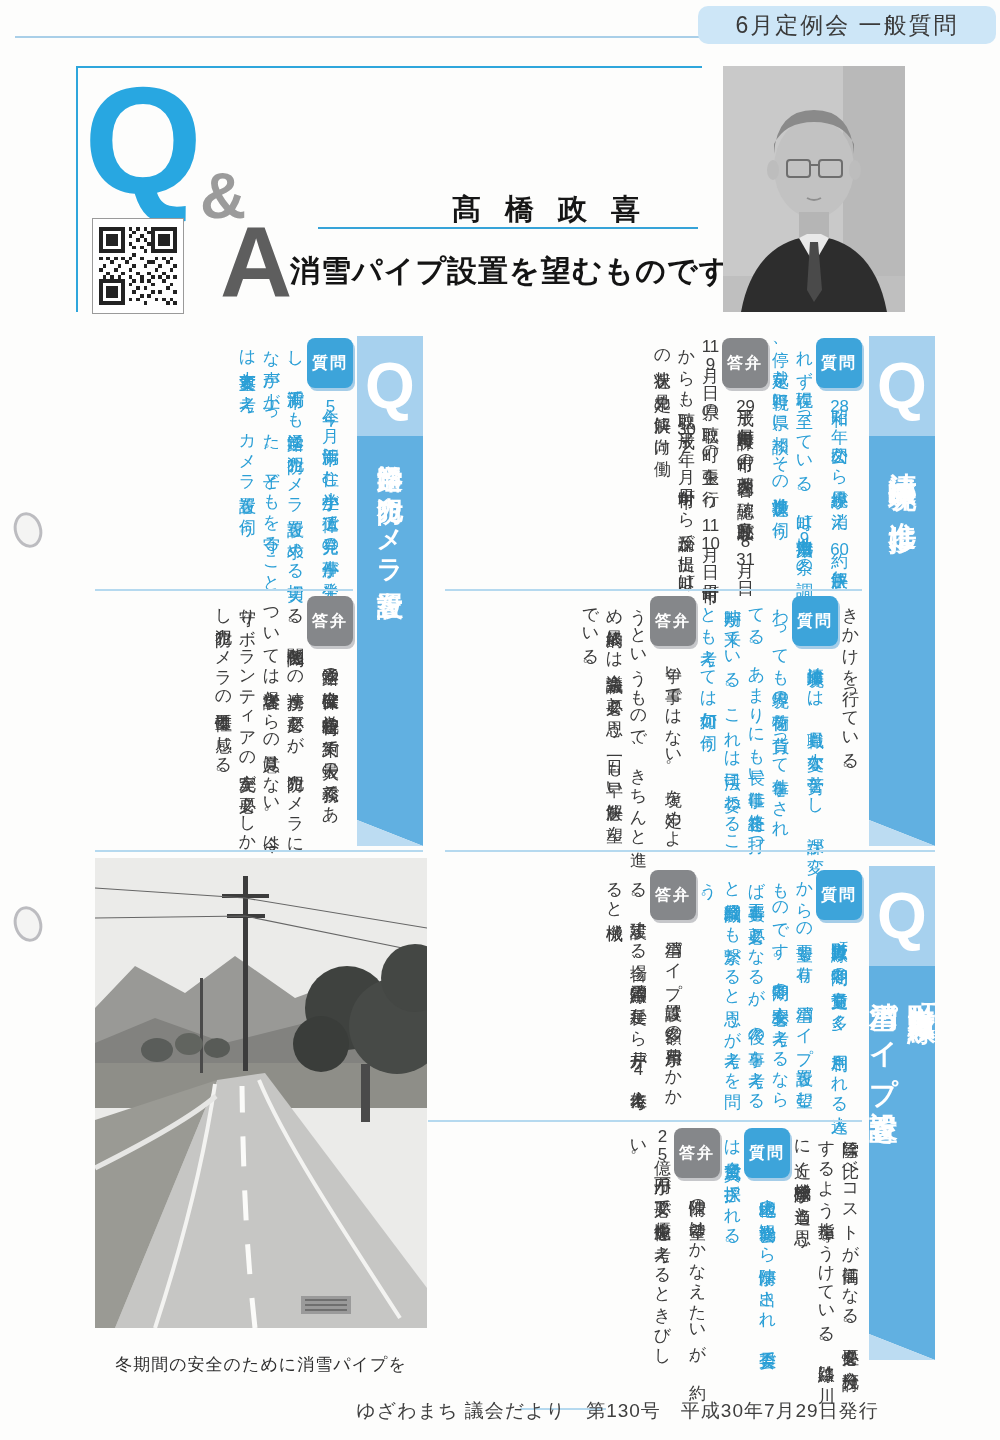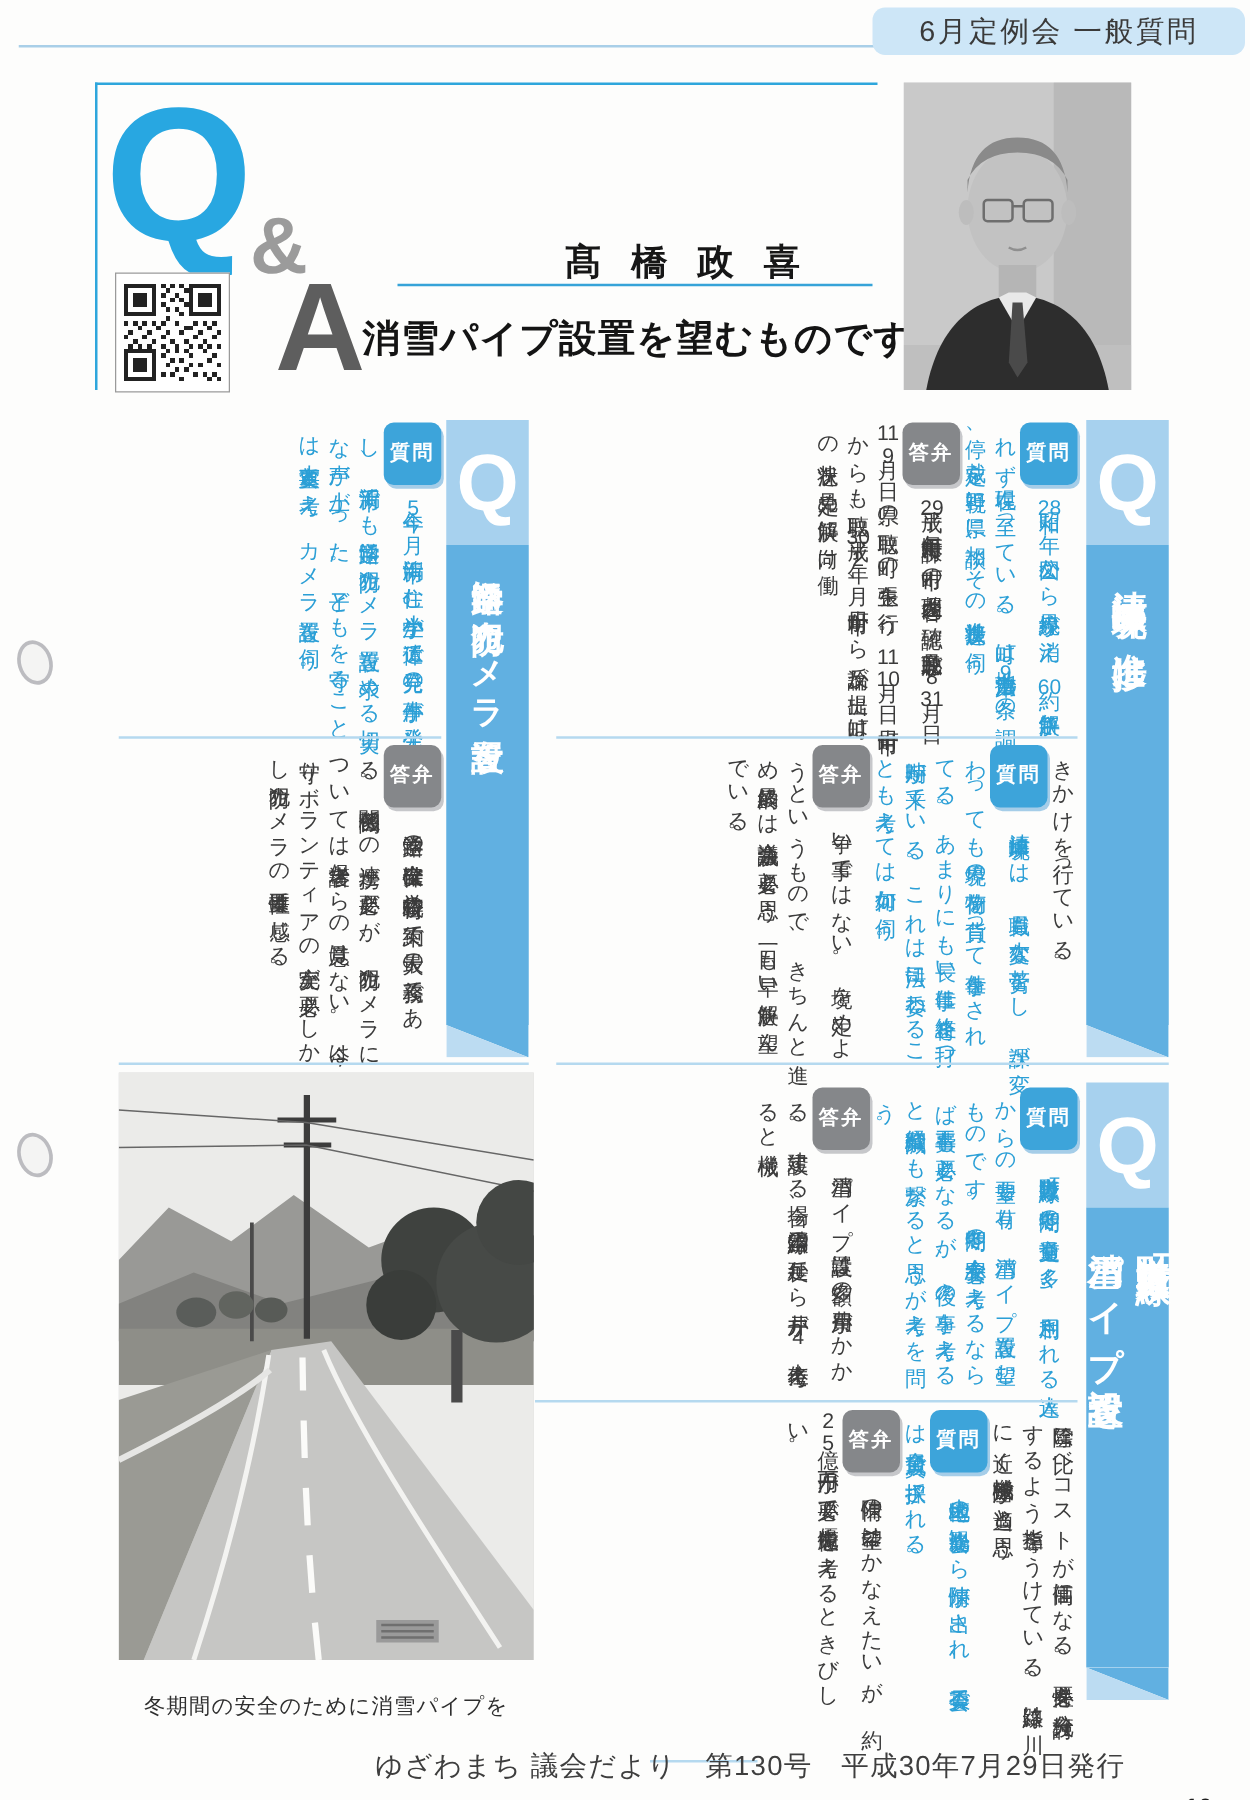--- a/index.html
+++ b/index.html
@@ -56,22 +56,22 @@
 
   .divider{position:absolute;height:2px;background:#b5d9ef;}
 
   
   .road-photo{position:absolute;left:95px;top:858px;width:332px;height:470px;background:#dcdcda;}
   .photo-caption{position:absolute;left:95px;top:1334px;width:332px;text-align:center;
     font-size:17px;color:#2e2e2e;letter-spacing:1px;margin-top:19px;}
 
   
   .footer-rule{position:absolute;left:520px;top:1408px;width:86px;height:2px;background:#b5d9ef;}
-  .footer-text{position:absolute;left:300px;top:1398px;width:635px;text-align:left;
-    font-size:22px;color:#3e3e3e;letter-spacing:1px;}
+  .footer-text{position:absolute;left:300px;top:1398px;width:635px;text-align:center;
+    font-size:19px;color:#3e3e3e;letter-spacing:1px;}
   .page-number{position:absolute;left:948px;top:1436px;font-size:19px;font-weight:bold;color:#1e1e1e;}
 
   
   .hole{position:absolute;width:22px;height:30px;border:3px solid #adadb2;border-radius:50%;
     background:#f2f2f2;transform:rotate(-16deg);opacity:.8;}
 </style>
 </head>
 <body>
 
 <div class="page">

